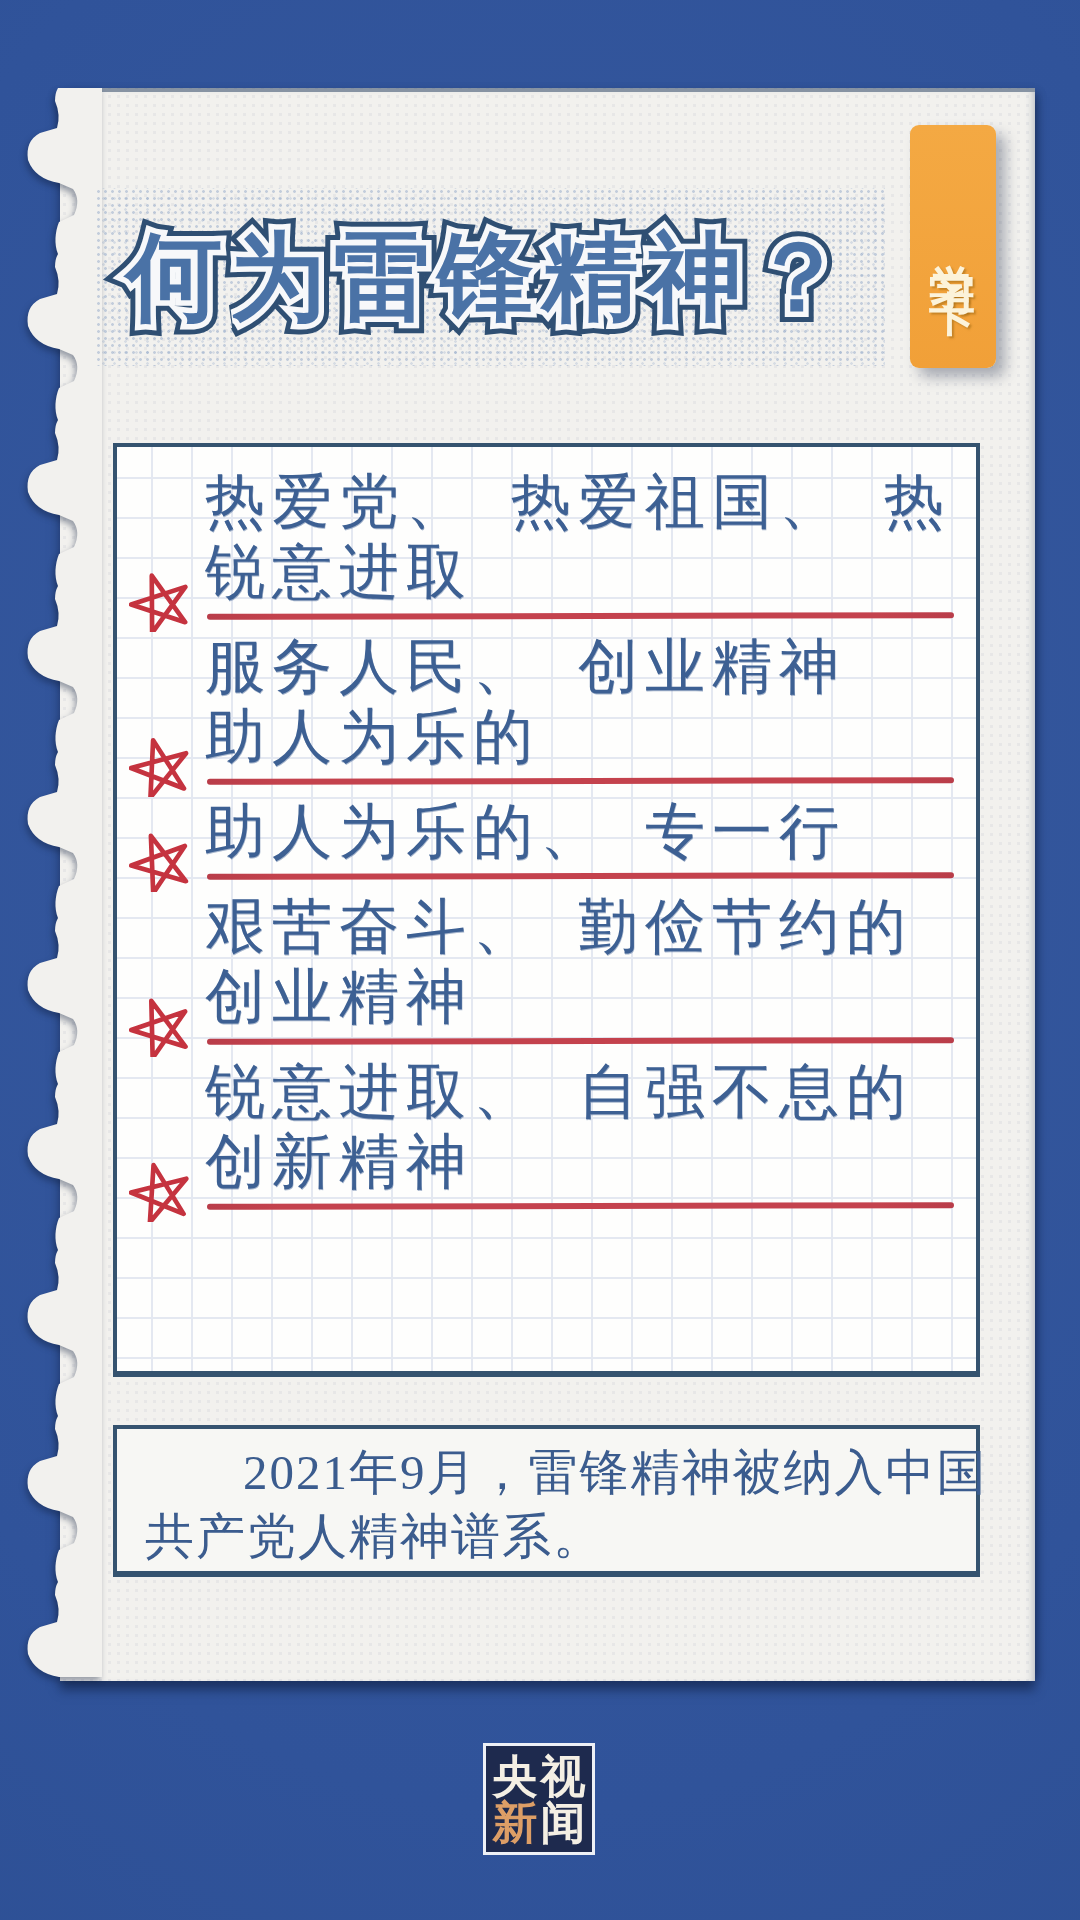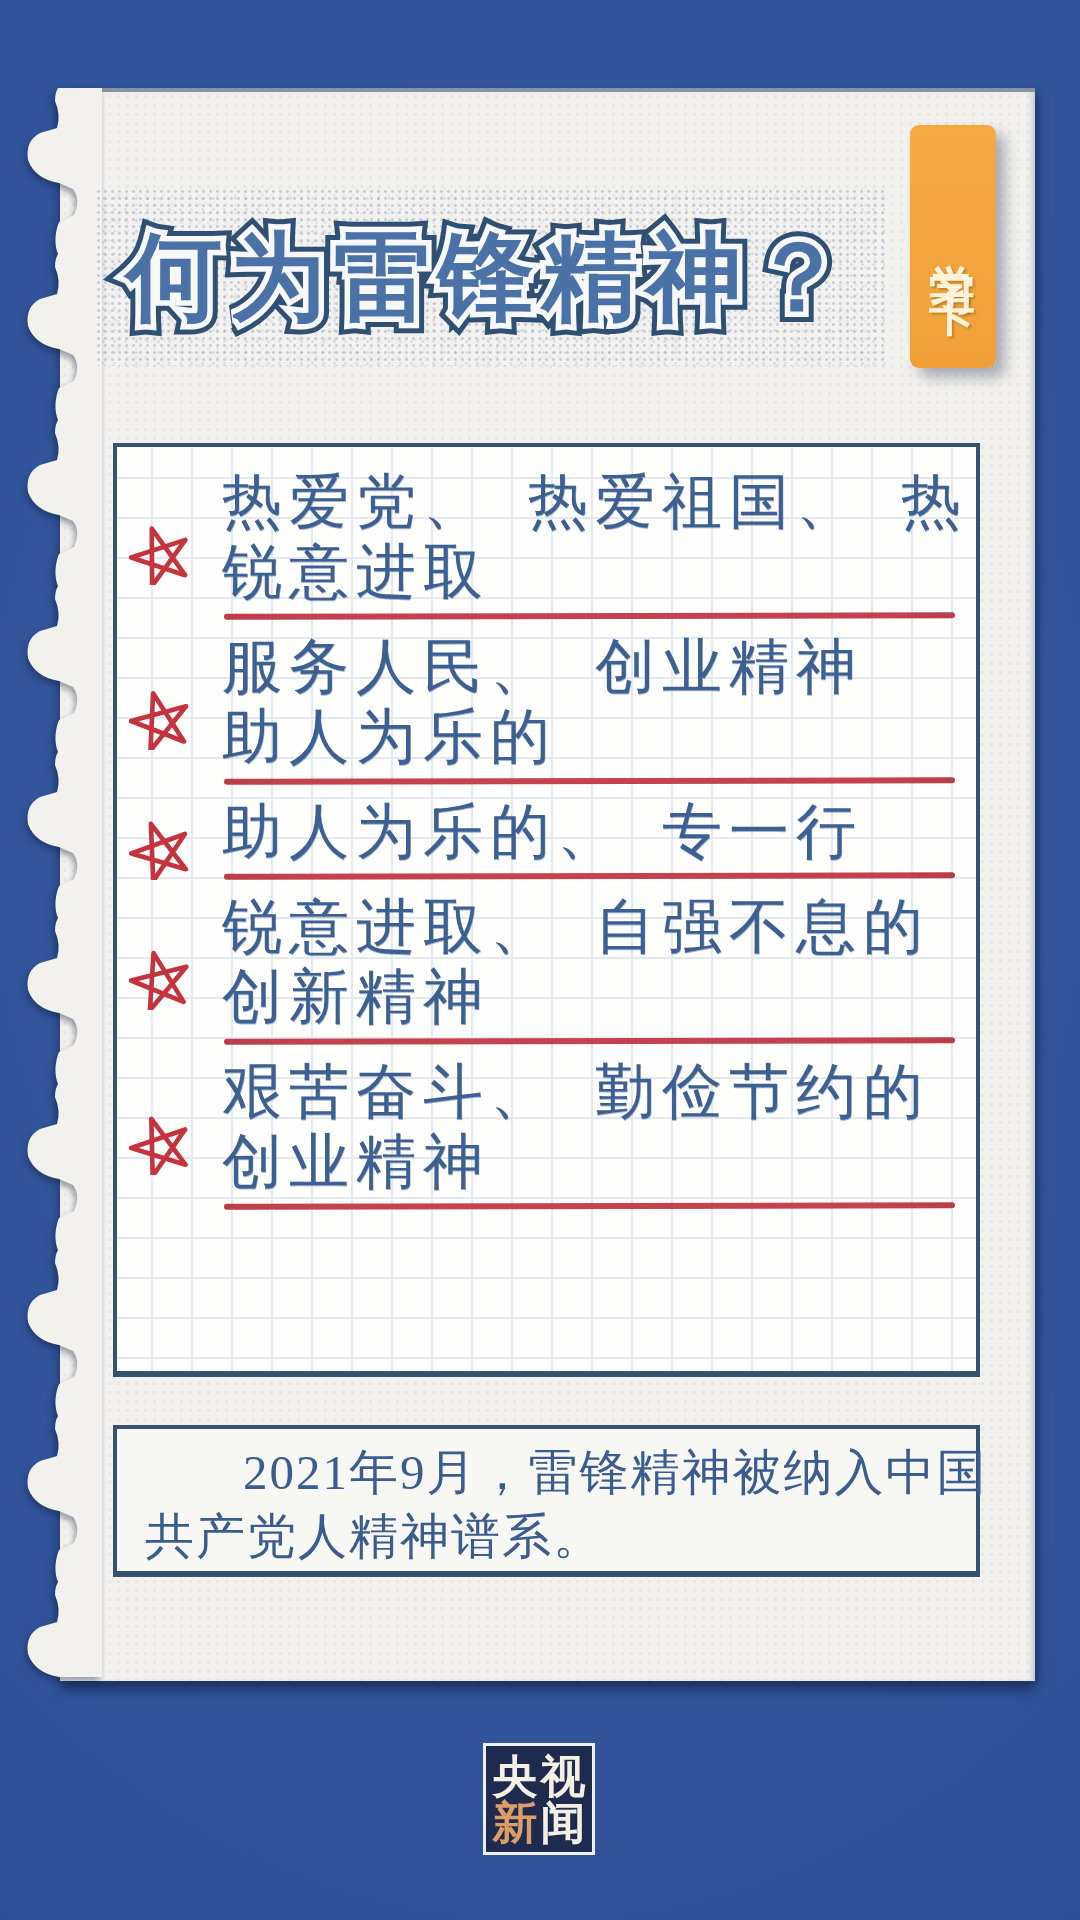--- a/index.html
+++ b/index.html
@@ -80,21 +80,21 @@
     box-sizing: border-box;
     border: 4px solid #35536f;
     border-bottom-width: 6px;
     background-color: #fefefd;
     background-image: linear-gradient(#e4e8f1 2px, transparent 2px),
                       linear-gradient(90deg, #e4e8f1 2px, transparent 2px);
     background-size: 40px 40px;
     background-position: -6px -10px;
     padding: 20px 16px 0 12px;
   }
-  .bullet { display: flex; align-items: center; gap: 17px; }
+  .bullet { display: flex; align-items: flex-end; }
   .star { flex: 0 0 62px; width: 62px; height: 62px; margin: 8px 14px 0 0; }
   .bullet-body { flex: 1 1 auto; min-width: 0; }
   .bullet-line {
     font-family: "Liberation Serif", serif;
     font-size: 60px; line-height: 70px;
     color: #3d6093;
     letter-spacing: 7px;
     word-spacing: 16px;
     white-space: nowrap;
     text-shadow: 0.6px 0.6px 0 rgba(61,96,147,0.45);
@@ -206,36 +206,36 @@
         <path d="M50 7 L78 95 L4 41 L96 41 L22 95 Z" fill="none" stroke="#c5333f" stroke-width="7.5" stroke-linejoin="round" stroke-linecap="round" transform="rotate(-20 50 50)"></path>
       </svg>
       <div class="bullet-body">
         <div class="bullet-line">助人为乐的、 专一行</div>
         <div class="underline"></div>
       </div>
     </div>
 
     <div class="bullet">
       <svg class="star" viewBox="0 0 100 100">
+        <path d="M50 7 L78 95 L4 41 L96 41 L22 95 Z" fill="none" stroke="#c5333f" stroke-width="7.5" stroke-linejoin="round" stroke-linecap="round" transform="rotate(-19 50 50)"></path>
+      </svg>
+      <div class="bullet-body">
+        <div class="bullet-line">艰苦奋斗、 勤俭节约的</div>
+        <div class="bullet-line">创业精神</div>
+        <div class="underline"></div>
+      </div>
+    </div>
+
+    <div class="bullet">
+      <svg class="star" viewBox="0 0 100 100">
         <path d="M50 7 L78 95 L4 41 L96 41 L22 95 Z" fill="none" stroke="#c5333f" stroke-width="7.5" stroke-linejoin="round" stroke-linecap="round" transform="rotate(-14 50 50)"></path>
       </svg>
       <div class="bullet-body">
         <div class="bullet-line">锐意进取、 自强不息的</div>
         <div class="bullet-line">创新精神</div>
-        <div class="underline"></div>
-      </div>
-    </div>
-
-    <div class="bullet">
-      <svg class="star" viewBox="0 0 100 100">
-        <path d="M50 7 L78 95 L4 41 L96 41 L22 95 Z" fill="none" stroke="#c5333f" stroke-width="7.5" stroke-linejoin="round" stroke-linecap="round" transform="rotate(-19 50 50)"></path>
-      </svg>
-      <div class="bullet-body">
-        <div class="bullet-line">艰苦奋斗、 勤俭节约的</div>
-        <div class="bullet-line">创业精神</div>
         <div class="underline"></div>
       </div>
     </div>
 
   </div>
 
   <div class="note-box">
     <div class="note-line">2021年9月，雷锋精神被纳入中国</div>
     <div class="note-line">共产党人精神谱系。</div>
   </div>

